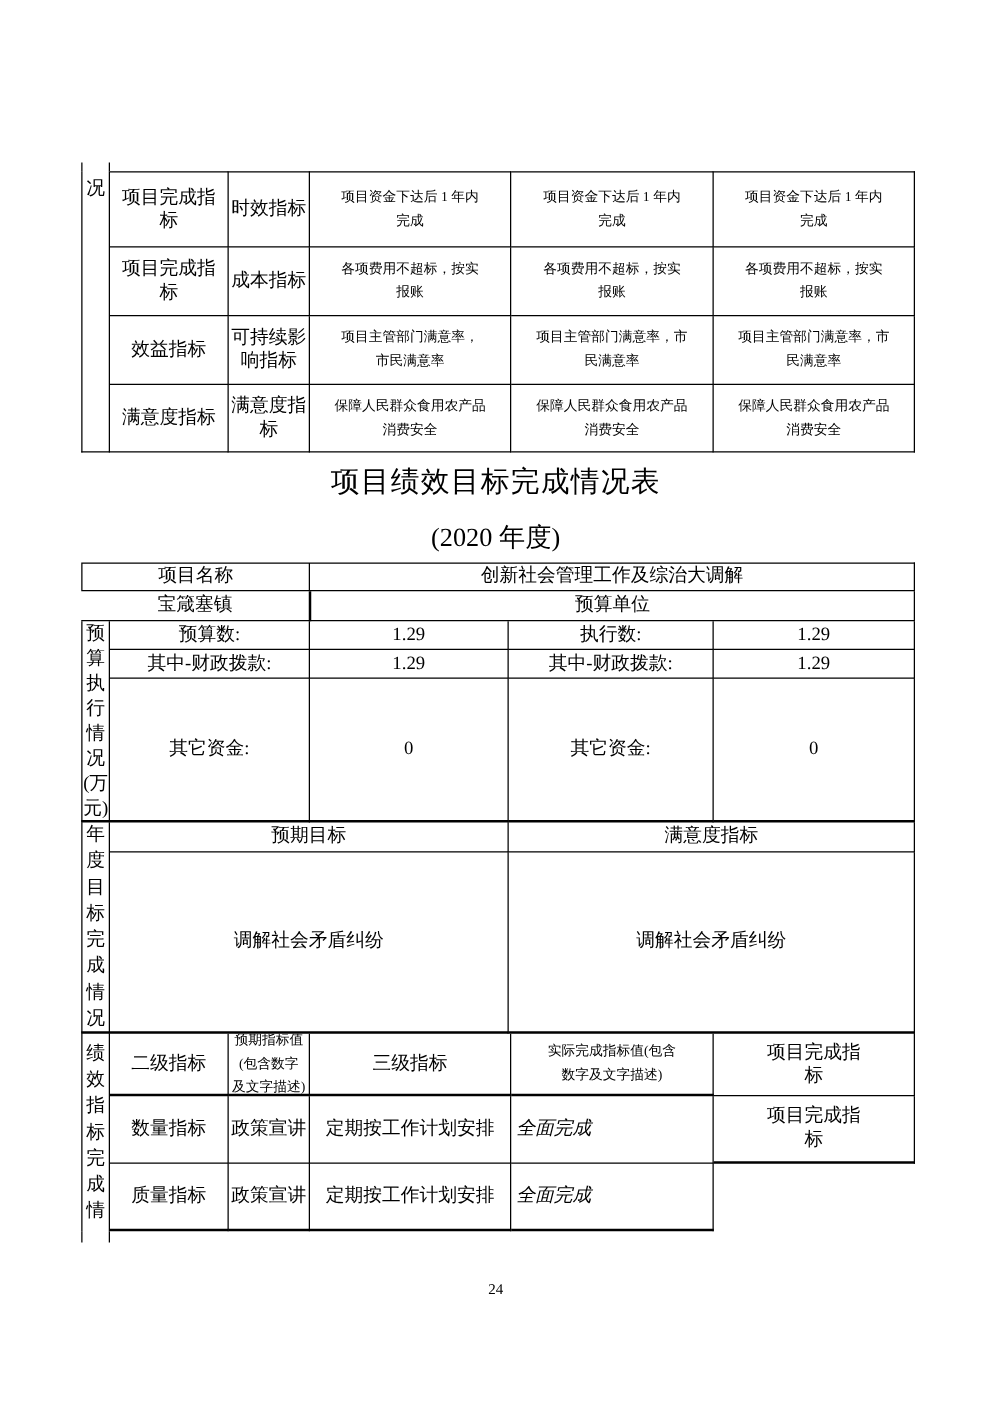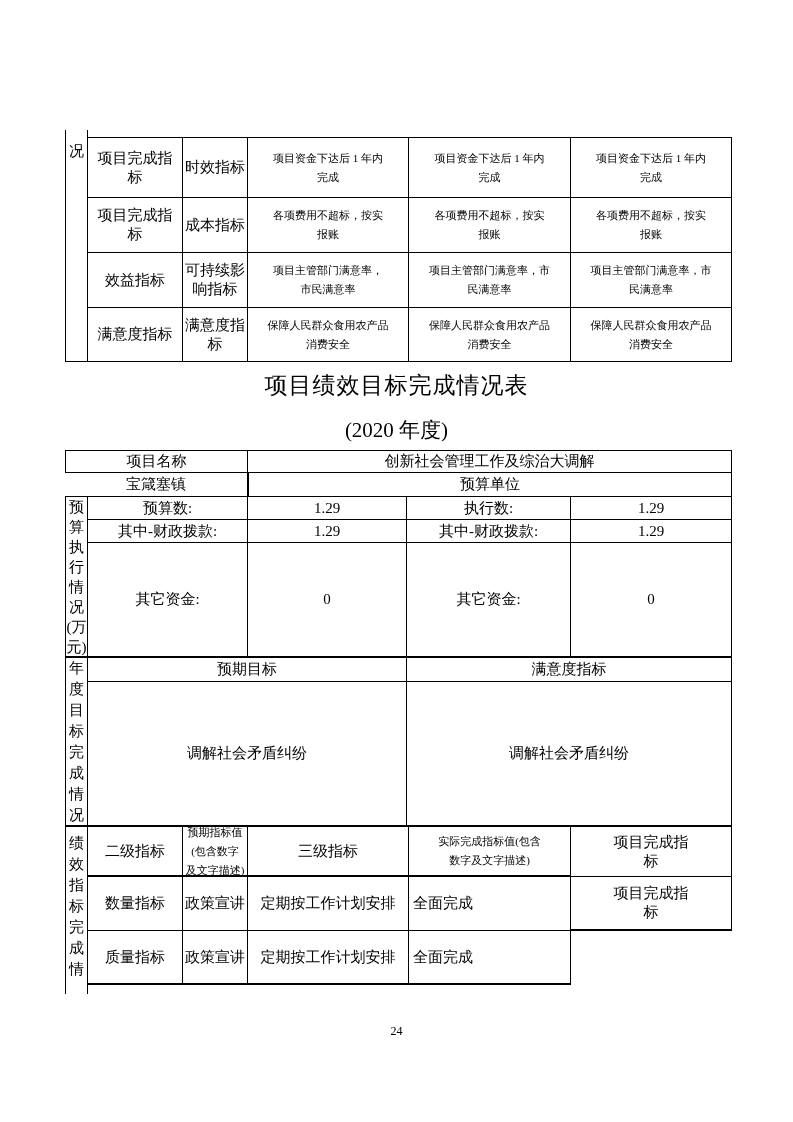--- a/index.html
+++ b/index.html
@@ -13,21 +13,21 @@
     box-sizing:border-box; display:flex; align-items:center; justify-content:center;
     text-align:center; white-space:pre-line; overflow:hidden;
     border-right:1px solid #000; border-bottom:1px solid #000;
     font-size:15px; line-height:19px; padding:0 1px;
   }
   .bl { border-left:1px solid #000; }
   .bt { border-top:1px solid #000; }
   .nb { border-bottom:none !important; }
   .b2 { border-bottom-width:2px; }
   .small { font-size:11px; }
-  .leftal { justify-content:flex-start; text-align:right; padding-left:4px; }
+  .leftal { justify-content:flex-start; text-align:right; padding-left:4px;font-style:italic; }
   .topalign { align-items:flex-start; padding-top:4px; }
   .side { line-height:20px; }
   .side21 { line-height:21px; }
 
   .t1 {
     position:absolute; left:65px; top:137px; width:667px; display:grid;
     grid-template-columns:23px 95px 65px 161px 162px 161px;
     grid-template-rows:61px 55px 55px 54px;
   }
   .vext { position:absolute; width:23px; box-sizing:border-box;

